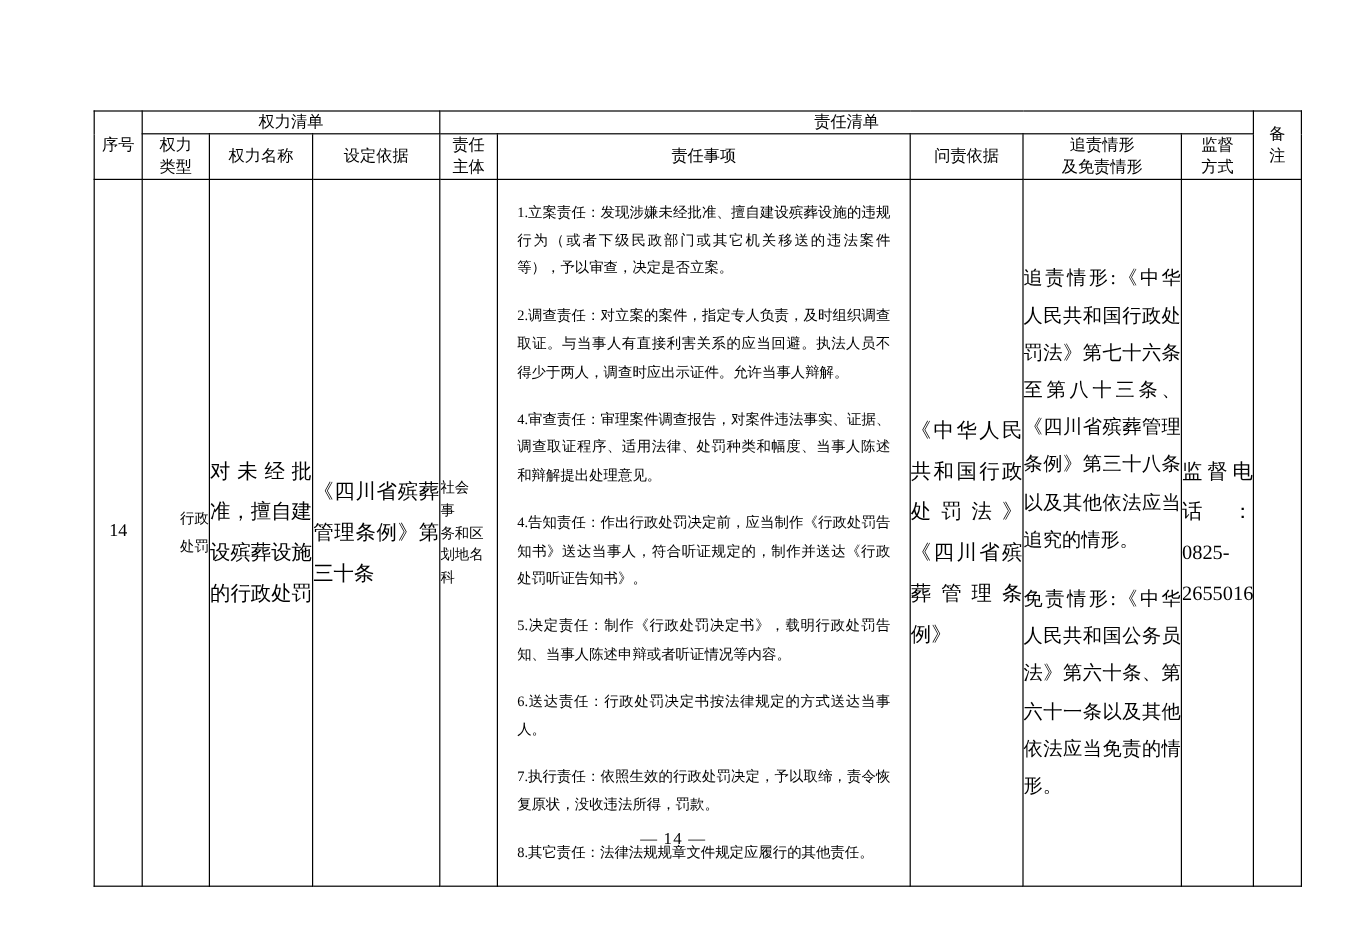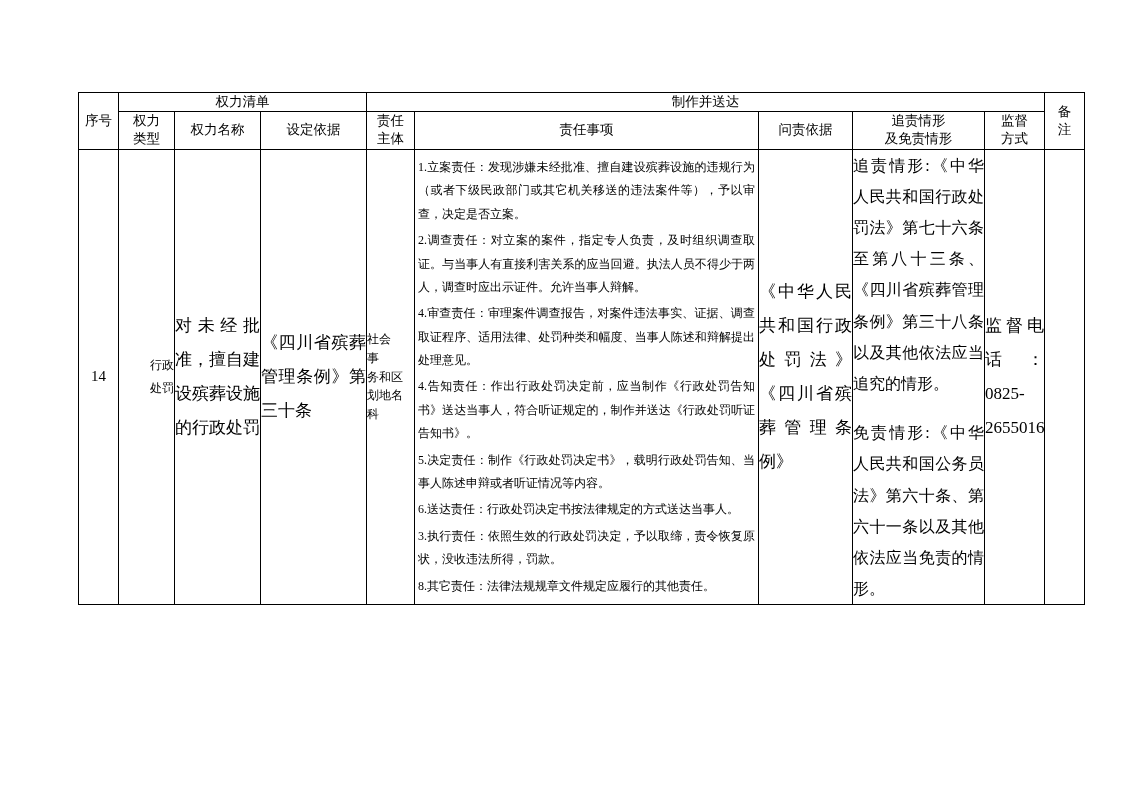--- a/index.html
+++ b/index.html
@@ -62,21 +62,21 @@
     text-align: justify;
     text-align-last: left;
     font-size: 17px;
     line-height: 2.0;
   }
   .stack {
     font-size: 12px;
     line-height: 1.55;
   }
   .resp-items p {
-    margin: 3px;
+    margin: 16px;
     text-indent: 0;
     font-size: 12px;
     line-height: 1.95;
     text-align: justify;
     text-align-last: left;
   }
   .blk p {
     margin: 0;
     font-size: 16px;
     line-height: 1.95;
@@ -115,21 +115,21 @@
         <col style="width:344px">
         <col style="width:94px">
         <col style="width:132px">
         <col style="width:60px">
         <col style="width:40px">
       </colgroup>
       <thead>
         <tr>
           <th class="hdr" rowspan="2">序号</th>
           <th class="hdr" colspan="3">权力清单</th>
-          <th class="hdr" colspan="5">制作并送达</th>
+          <th class="hdr" colspan="5">责任清单</th>
           <th class="hdr" rowspan="2">
             <span class="v-text">备</span>
               <span class="v-text">注</span>
           </th>
         </tr>
         <tr>
           <th class="hdr">
             <span class="v-text">权力</span>
               <span class="v-text">类型</span>
           </th>
@@ -167,27 +167,28 @@
               <span class="v-text">划地名</span>
               <span class="v-text">科</span>
           </td>
           <td class="cell resp-items vmid">
             <p>1.立案责任：发现涉嫌未经批准、擅自建设殡葬设施的违规行为（或者下级民政部门或其它机关移送的违法案件等），予以审查，决定是否立案。</p>
             <p>2.调查责任：对立案的案件，指定专人负责，及时组织调查取证。与当事人有直接利害关系的应当回避。执法人员不得少于两人，调查时应出示证件。允许当事人辩解。</p>
             <p>4.审查责任：审理案件调查报告，对案件违法事实、证据、调查取证程序、适用法律、处罚种类和幅度、当事人陈述和辩解提出处理意见。</p>
             <p>4.告知责任：作出行政处罚决定前，应当制作《行政处罚告知书》送达当事人，符合听证规定的，制作并送达《行政处罚听证告知书》。</p>
             <p>5.决定责任：制作《行政处罚决定书》，载明行政处罚告知、当事人陈述申辩或者听证情况等内容。</p>
             <p>6.送达责任：行政处罚决定书按法律规定的方式送达当事人。</p>
-            <p>3.执行责任：依照生效的行政处罚决定，予以取缔，责令恢复原状，没收违法所得，罚款。</p>
+            <p>7.执行责任：依照生效的行政处罚决定，予以取缔，责令恢复原状，没收违法所得，罚款。</p>
             <p>8.其它责任：法律法规规章文件规定应履行的其他责任。</p>
           </td>
           <td class="cell narrow-just vmid">《中华人民共和国行政处罚法》《四川省殡葬管理条例》</td>
           <td class="cell blk vmid">
             <p>追责情形:《中华人民共和国行政处罚法》第七十六条至第八十三条、《四川省殡葬管理条例》第三十八条以及其他依法应当追究的情形。</p>
             <p>免责情形:《中华人民共和国公务员法》第六十条、第六十一条以及其他依法应当免责的情形。</p>
           </td>
           <td class="cell narrow-just vmid">监督电话：0825-2655016</td>
           <td class="cell vmid"></td>
         </tr>
       </tbody>
     </table>
   </div>
+  <div class="pagenum">— 14 —</div>
 </div>
 
 </body></html>

